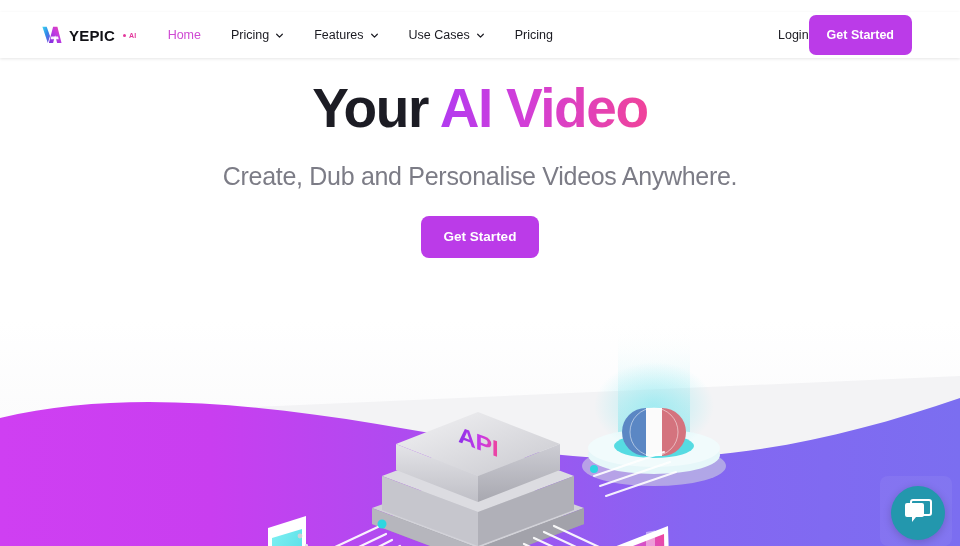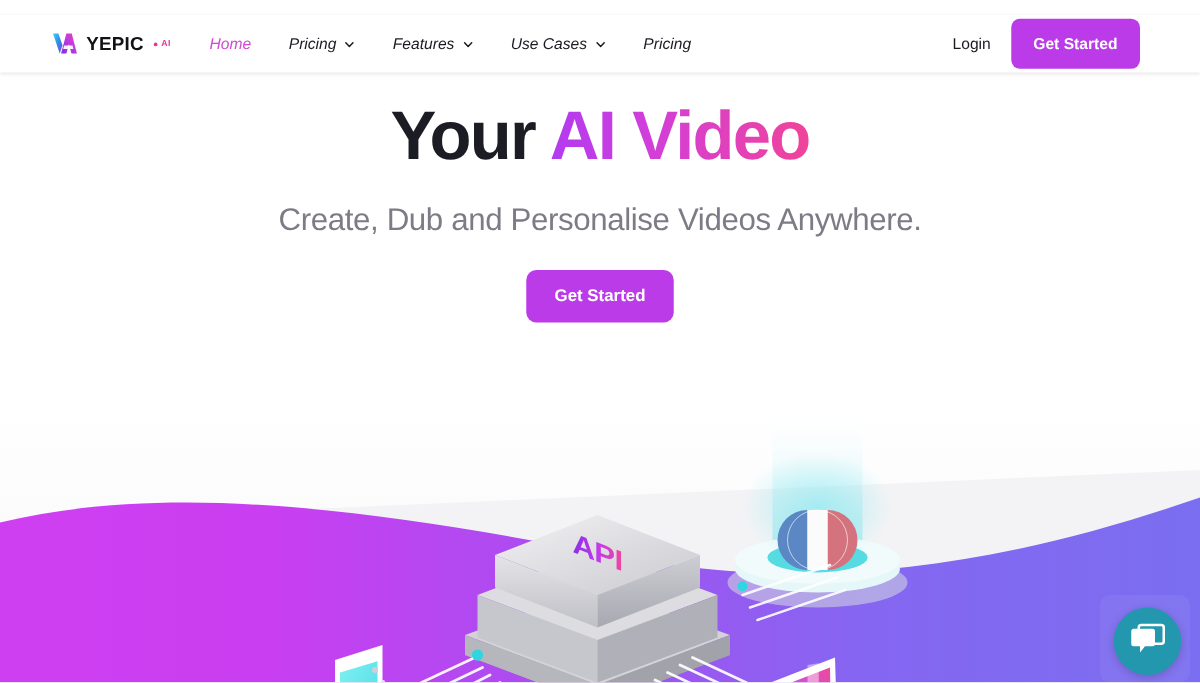--- a/index.html
+++ b/index.html
@@ -27,34 +27,34 @@
   .brand-name {
     font-size:15px; font-weight:bold; letter-spacing:0.2px;
     color:#111116; line-height:1;
   }
   .brand-ai { display:flex; align-items:center; gap:3px; margin-left:2px; }
   .brand-dot { width:3px; height:3px; border-radius:50%; background:#e3389c; display:block; }
   .brand-ai-text {
     font-size:7px; font-weight:bold; color:#e3389c; letter-spacing:0.3px; line-height:1;
   }
 
-  .nav { display:flex; align-items:center; margin-left:31px; height:100%;font-style:italic; }
+  .nav { display:flex; align-items:center; margin-left:31px; height:100%; }
   .nav-item {
     display:flex; align-items:center; gap:6px;
     font-size:12.5px; color:#1b1b22; font-weight:500;
     padding:0 0; margin-right:30px;
     cursor:pointer; white-space:nowrap; line-height:1;
   }
   .nav-item.active { color:#cf4ad3; }
   .caret { display:block; width:9px; height:9px; }
 
   .header-right { margin-left:auto; display:flex; align-items:center; margin-right:48px; }
   .login-link {
     font-size:12.5px; color:#1b1b22; font-weight:500;
-    cursor:pointer; margin-right:16px; line-height:1;
+    cursor:pointer; line-height:1;
   }
   .cta-header {
     background:#bb3be8; color:#ffffff;
     font-size:12.5px; font-weight:bold;
     border:none; border-radius:7px;
     padding:0 18px; height:40px;
     cursor:pointer; font-family:inherit;
     display:flex; align-items:center; justify-content:center;
     white-space:nowrap;
   }

